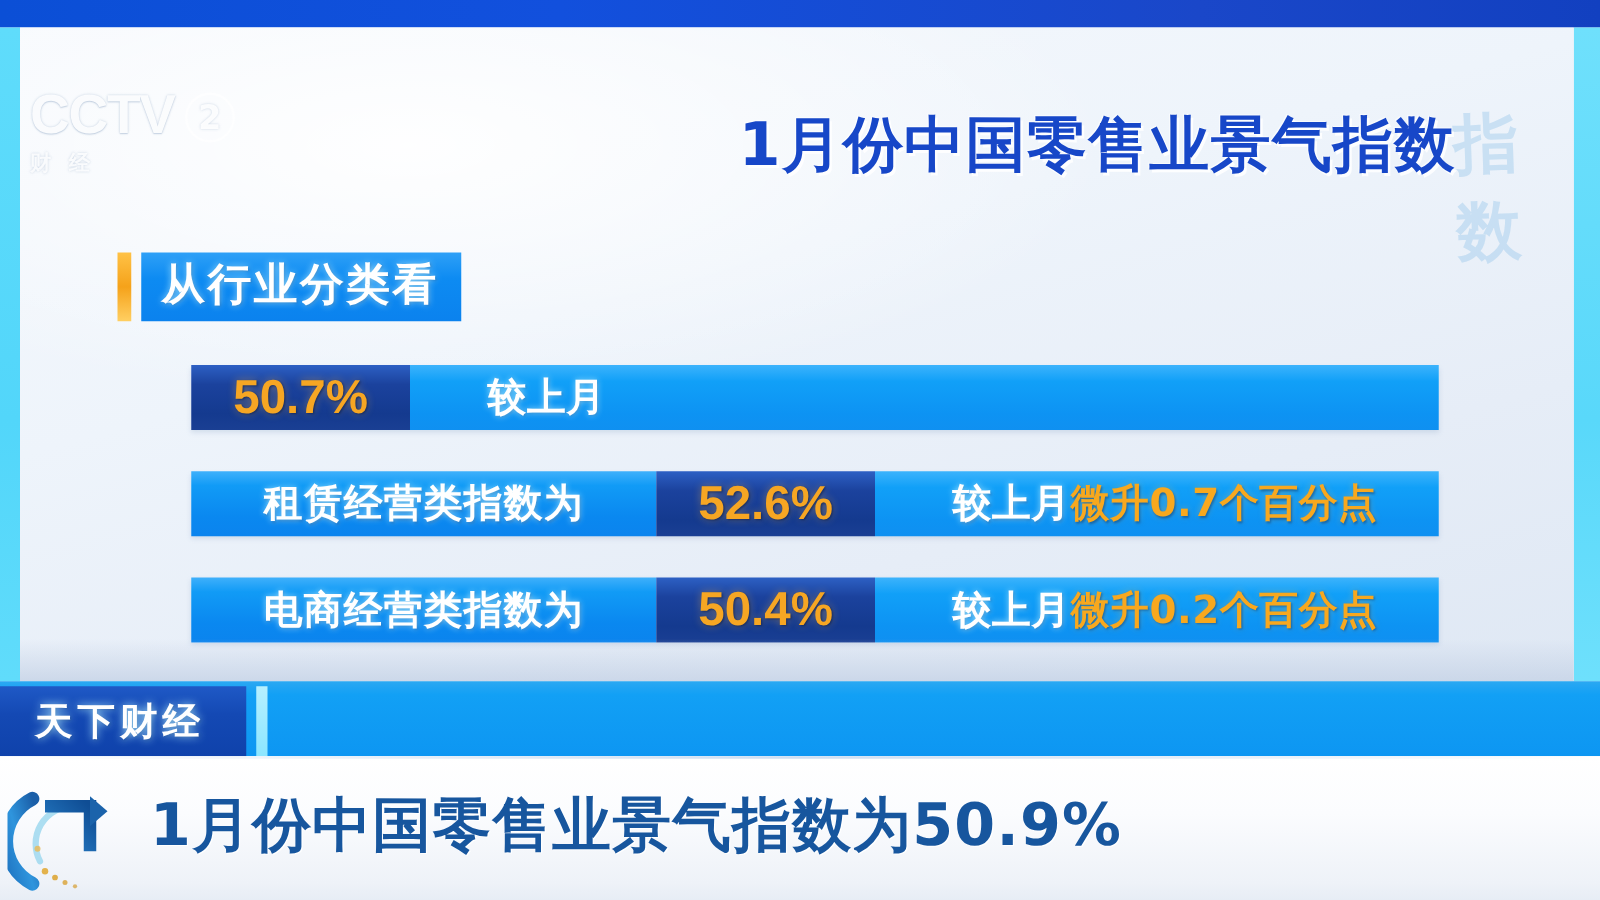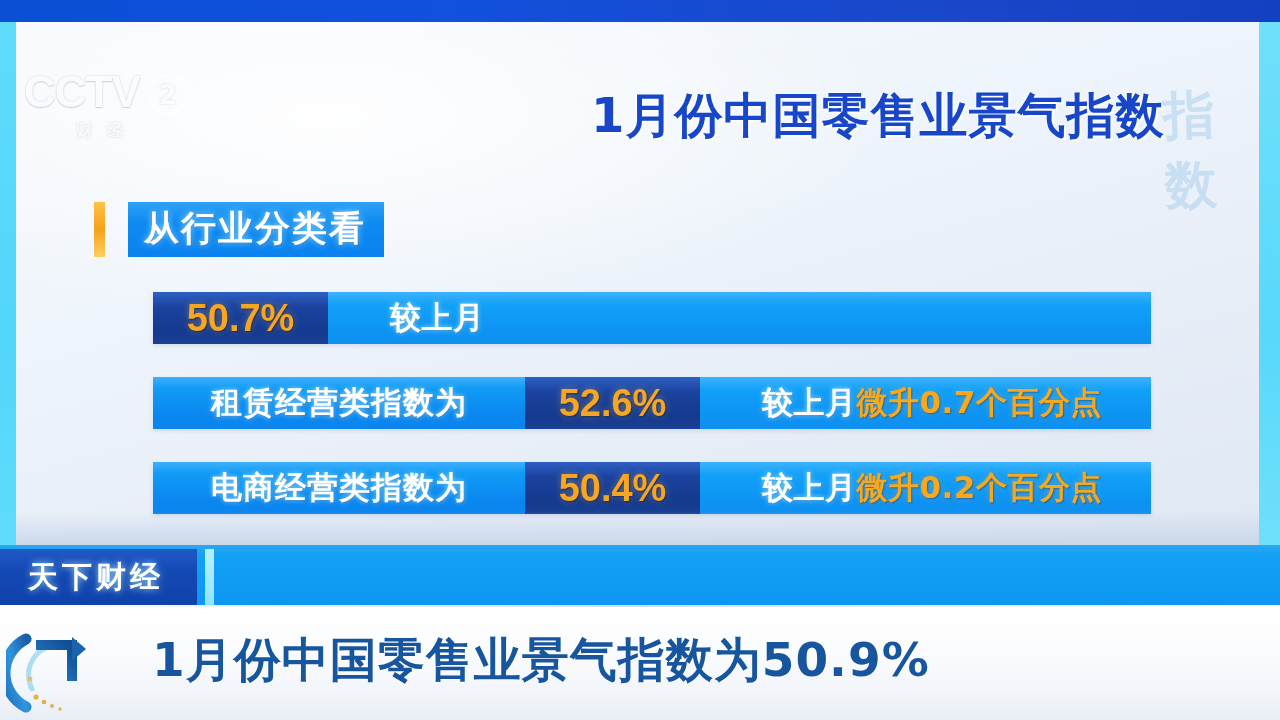--- a/index.html
+++ b/index.html
@@ -57,21 +57,21 @@
   .cctv-num {
     display:inline-flex; align-items:center; justify-content:center;
     width:40px; height:40px; margin-left:4px;
     border:2.5px solid rgba(255,255,255,.95);
     border-radius:50%;
     font-size:27px; font-weight:700;
     color:rgba(255,255,255,.96);
     text-shadow:0 0 2px rgba(160,180,205,.9);
   }
   .cctv-sub {
-    margin-top:5px; margin-left:52px;
+    margin-top:5px; 
     font-size:17px; font-weight:700; letter-spacing:14px;
     color:rgba(255,255,255,.92);
     text-shadow:0 0 2px rgba(160,180,205,.9);
   }
 
   
   .wm {
     position:absolute; left:1148px; top:58px;
     font-size:52px; font-weight:700; letter-spacing:-2px;
     color:rgba(120,182,230,.30);
@@ -84,21 +84,21 @@
     position:absolute; left:575px; top:62px;
     font-size:48px; font-weight:700; letter-spacing:1px;
     color:#1747c8;
     text-shadow:2px 2px 0 rgba(255,255,255,.85), -1px -1px 0 rgba(255,255,255,.6);
     white-space:nowrap;
   }
 
   
   .tag-wrap {
     position:absolute; left:78px; top:180px;
-    display:flex; align-items:stretch; gap:23px;
+    display:flex; align-items:stretch; gap:8px;
   }
   .tag-bar {
     width:11px;
     background:linear-gradient(180deg,#ffc246 0%,#f5a21a 50%,#ffcf62 100%);
   }
   .tag-box {
     background:linear-gradient(180deg,#2ea0f7 0%,#0d8bf2 38%,#0b82ee 100%);
     padding:7px 18px 9px 16px;
     font-size:35px; font-weight:700; letter-spacing:2px;
     color:#ffffff;
@@ -181,21 +181,20 @@
   }
   .ticker-logo {
     position:absolute; left:6px; top:14px; width:96px; height:96px;
   }
   .ticker-text {
     position:absolute; left:120px; top:24px;
     font-size:47px; font-weight:700; letter-spacing:1px;
     color:#17569e;
     text-shadow:1px 1px 0 rgba(255,255,255,.9);
     white-space:nowrap;
-    margin-left:32px;
   }
 </style>
 </head>
 <body>
 
 <div id="screen">
 
   <div class="top-band"></div>
   <div class="edge-left"></div>
   <div class="edge-right"></div>

